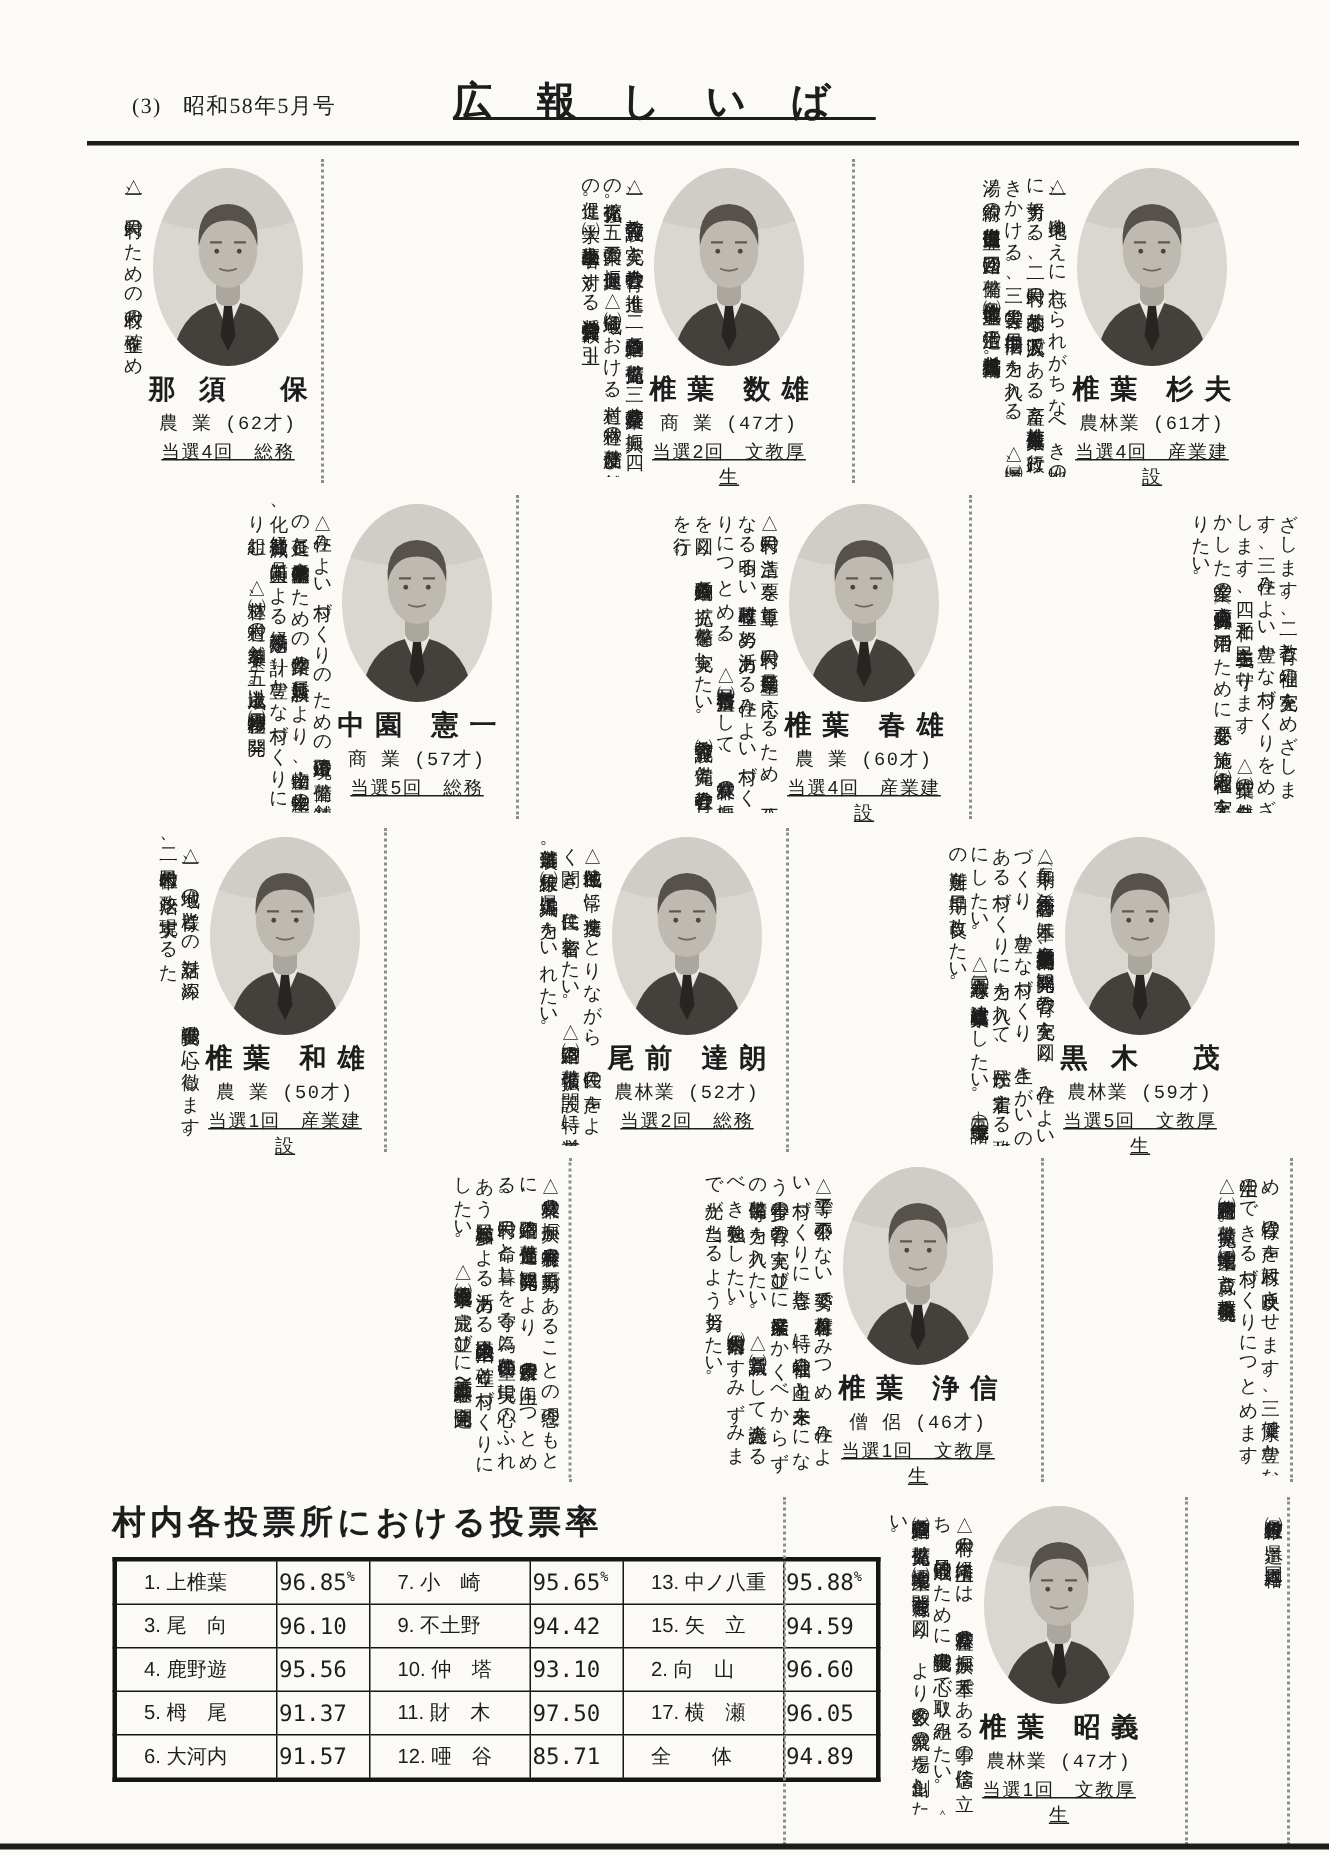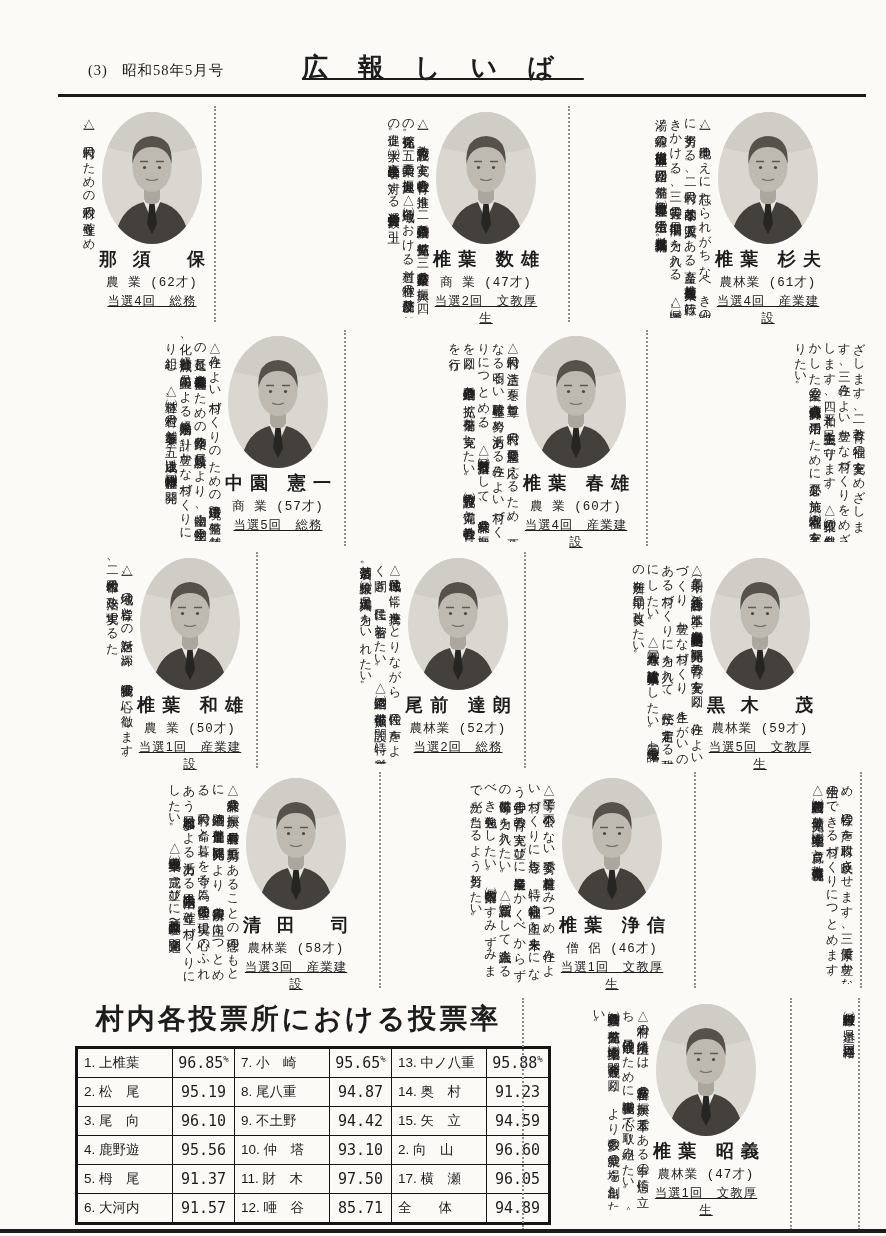--- a/index.html
+++ b/index.html
@@ -20,26 +20,26 @@
   .psvg{width:100px;height:132px;display:block;}
   .mname{font-family:"Liberation Sans",sans-serif;font-weight:bold;font-size:18px;margin-top:3px;
          text-align:justify;text-align-last:justify;padding:0 3px;}
   .mocc{font-family:Liberation Mono, monospace;font-size:12.5px;margin-top:3px;letter-spacing:1px;}
   .mel{font-family:"Liberation Sans",sans-serif;font-size:12.5px;margin-top:2px;letter-spacing:1px;text-decoration:underline;}
   .vdot{position:absolute;top:0;height:100%;width:0;border-left:2px dotted #8d8d8d;}
   .cont{position:absolute;top:4px;height:208px;writing-mode:vertical-rl;text-orientation:mixed;
         font-size:12.4px;line-height:14.6px;letter-spacing:0.6px;overflow:hidden;}
   
   .tblwrap{position:absolute;left:15px;top:0;width:447px;}
-  .tbl-title{text-align:center;font-family:"Liberation Sans",sans-serif;font-weight:bold;
-             font-size:28px;letter-spacing:3px;margin:2px 0 8px 0;}
+  .tbl-title{font-family:"Liberation Sans",sans-serif;font-weight:bold;
+             font-size:22px;letter-spacing:3px;margin:2px 0 8px 0;}
   table.votes{border-collapse:collapse;width:447px;border:3px solid #151515;table-layout:fixed;}
   table.votes td{border:1.5px solid #151515;height:26px;overflow:hidden;white-space:nowrap;}
-  td.lbl{font-family:"Liberation Sans",sans-serif;font-size:13.5px;padding-left:6px;width:87px;}
-  td.val{font-family:"DejaVu Sans Mono",monospace;font-size:15px;text-align:center;width:59px;}
+  td.lbl{font-family:"Liberation Sans",sans-serif;font-size:13.5px;padding-left:18px;width:87px;}
+  td.val{font-family:"DejaVu Sans Mono",monospace;font-size:15px;width:59px;}
   td.val sup{font-size:9px;vertical-align:super;}
   .bottom-edge{position:absolute;left:0;top:1229px;width:886px;height:4px;background:#1c1c1c;}
 </style>
 </head>
 <body>
 
 <div id="page">
 
   <svg width="0" height="0" style="position:absolute" aria-hidden="true">
     <defs>
@@ -185,30 +185,20 @@
         <div class="mname">黒木 茂</div>
         <div class="mocc">農林業 (59才)</div>
         <div class="mel">当選5回　文教厚生</div>
       </div>
     </div>
   </div>
 
   <div class="row" style="top:772px">
     <div class="block" style="left:0;width:314px">
       <div class="stmt">△農林業の振興が本村発展の原動力であることの理念のもとに、道路網の整備促進と観光開発により、農家所得の向上につとめる。村民の命と暮しを守る為に住民要望の実現に心のふれあう村民総参加による活力ある議会民主政治の確立と村づくりに専念したい。△㈠農地保全事業の完成、並びに椎葉〜五家荘線の完全開通。</div>
-      <div class="pcol" style="margin-right:22px">
-        <div class="photo">
-            <svg class="psvg" viewBox="0 0 100 132">
-              <use href="#pg"></use>
-            </svg>
-          </div>
-        <div class="mname">清田 司</div>
-        <div class="mocc">農林業 (58才)</div>
-        <div class="mel">当選3回　産業建設</div>
-      </div>
     </div>
     <div class="vdot" style="left:319px"></div>
     <div class="block" style="left:326px;width:308px">
       <div class="stmt">△平等で不公平のない姿勢で椎葉村をみつめ、住みよい村づくりに専念し、特に社会福祉の向上と未来をになう青少年の教育の充実、並びに産業発展にかくべからず道路網の整備等に力を入れたい。△㈠新議員として議会人たるべき勉強をしたい。㈡村内集落のすみずみまで光が当たるよう努力したい。</div>
       <div class="pcol" style="margin-right:26px">
         <div class="photo">
             <svg class="psvg" viewBox="0 0 100 132">
               <use href="#pg"></use>
             </svg>
           </div>
@@ -229,28 +219,20 @@
         <tbody>
             <tr>
           <td class="lbl">1. 上椎葉</td>
           <td class="val"><span>96.85</span><sup>%</sup></td>
           <td class="lbl">7. 小　崎</td>
           <td class="val"><span>95.65</span><sup>%</sup></td>
           <td class="lbl">13. 中ノ八重</td>
           <td class="val"><span>95.88</span><sup>%</sup></td>
         </tr>
         <tr>
-          <td class="lbl">2. 松　尾</td>
-          <td class="val"><span>95.19</span><sup></sup></td>
-          <td class="lbl">8. 尾八重</td>
-          <td class="val"><span>94.87</span><sup></sup></td>
-          <td class="lbl">14. 奥　村</td>
-          <td class="val"><span>91.23</span><sup></sup></td>
-        </tr>
-        <tr>
           <td class="lbl">3. 尾　向</td>
           <td class="val"><span>96.10</span><sup></sup></td>
           <td class="lbl">9. 不土野</td>
           <td class="val"><span>94.42</span><sup></sup></td>
           <td class="lbl">15. 矢　立</td>
           <td class="val"><span>94.59</span><sup></sup></td>
         </tr>
         <tr>
           <td class="lbl">4. 鹿野遊</td>
           <td class="val"><span>95.56</span><sup></sup></td>

